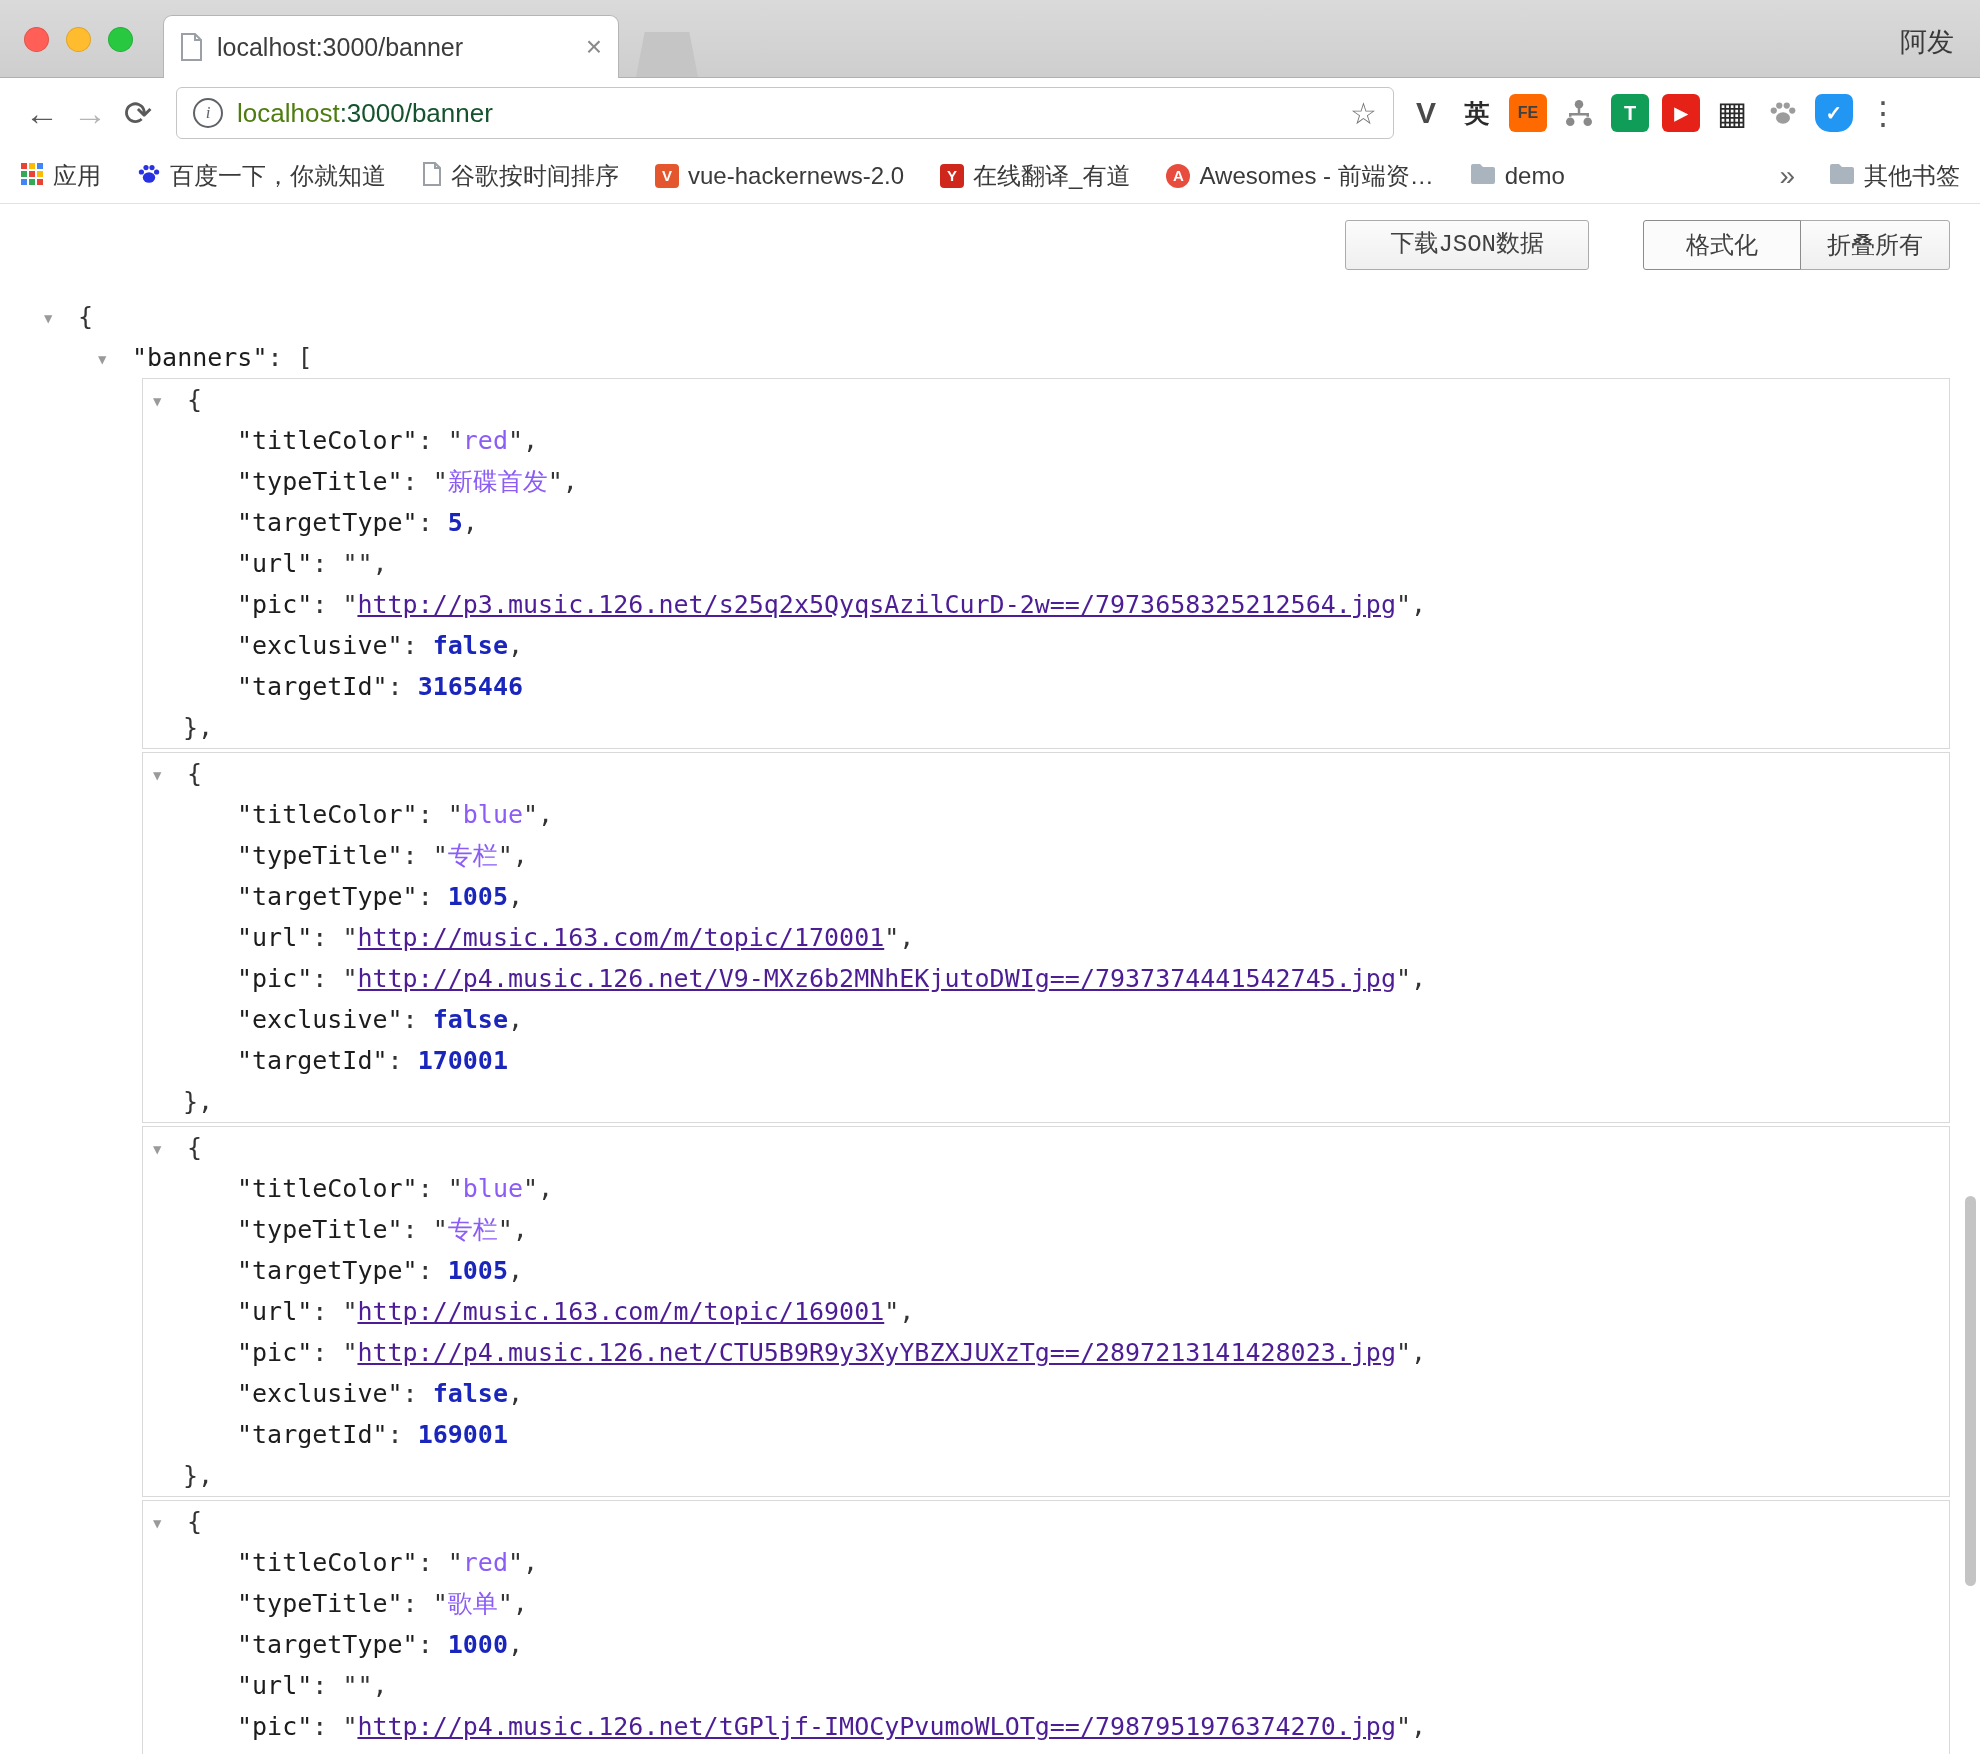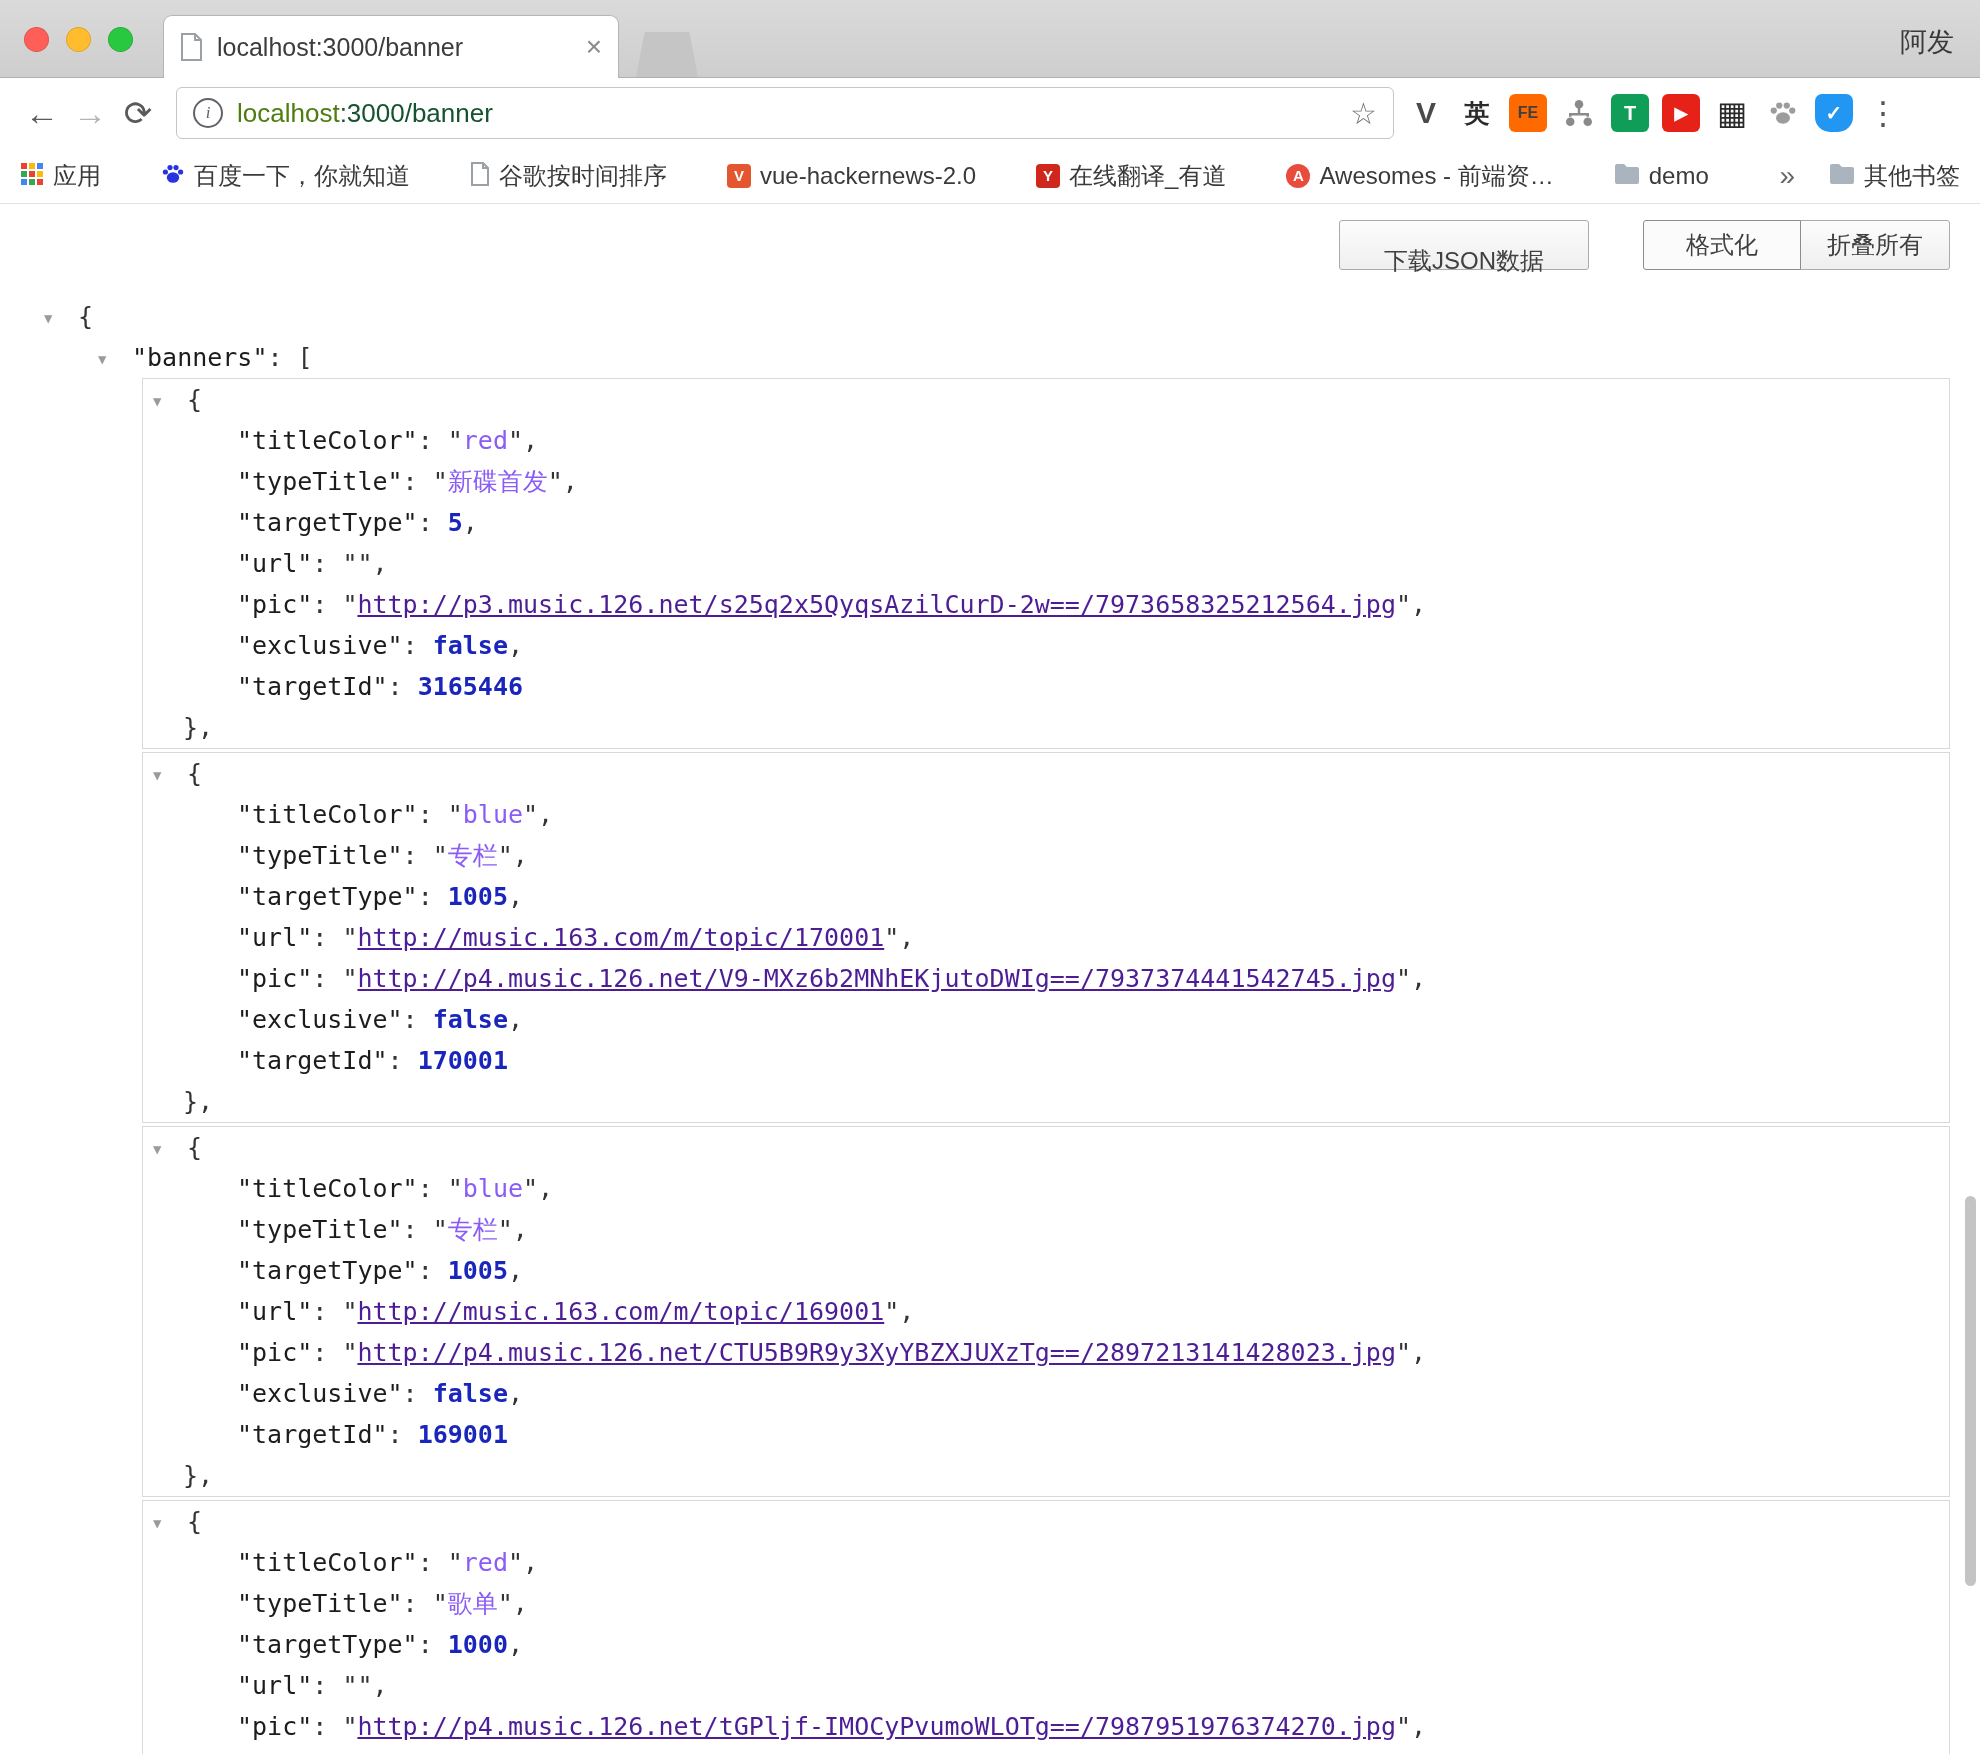--- a/index.html
+++ b/index.html
@@ -39,37 +39,37 @@
   .ext-vimium{color:#4a4a4a;font-size:30px;}
   .ext-youdao{color:#2b2b2b;font-size:25px;font-weight:bold;}
   .ext-fe{background:#ff6a00;color:#404040;font-size:16px;}
   .ext-tm{background:#0f9d58;color:#fff;font-size:20px;}
   .ext-video{background:#e62117;color:#fff;font-size:17px;}
   .ext-qr{color:#2a2a2a;font-size:32px;font-weight:normal;}
   .ext-shield{background:#2196f3;color:#fff;border-radius:7px 7px 15px 15px;font-size:20px;}
   .menu-ic{font-size:32px;color:#555;margin-left:14px;flex:0 0 auto;}
   
   .bookmarks{height:56px;background:#fff;border-bottom:1px solid #e2e2e2;display:flex;align-items:center;
-             padding:0 20px;box-sizing:border-box;gap:24px;}
+             padding:0 20px;box-sizing:border-box;}
   .bm{display:flex;align-items:center;margin-right:36px;flex:0 0 auto;}
   .bm-label{font-size:24px;color:#3a3a3a;margin-left:9px;white-space:nowrap;}
   .fav{width:24px;height:24px;border-radius:4px;color:#fff;font-size:15px;font-weight:bold;
        display:flex;align-items:center;justify-content:center;}
   .fav-vue{background:#e4572e;}
   .fav-youdao{background:#d0271d;}
   .fav-awesomes{background:#e74c3c;border-radius:50%;}
   .bm-right{margin-left:auto;display:flex;align-items:center;}
   .overflow-ic{font-size:28px;color:#666;margin-right:34px;}
   
   .content{position:relative;height:1550px;background:#fff;overflow:hidden;}
   .actions{position:absolute;top:16px;right:30px;display:flex;align-items:center;}
   .btn{font-size:24px;color:#404040;background:linear-gradient(#fcfcfc,#efefef);
        border:1px solid #ababab;height:50px;line-height:48px;padding:0 34px;box-sizing:border-box;
        white-space:nowrap;cursor:default;}
-  .btn-download{border-radius:3px;margin-right:18px;padding:16px 44px;}
+  .btn-download{border-radius:3px;margin-right:18px;padding:0 44px;font-family:Liberation Mono, monospace;}
   .btn-group{display:flex;padding-left:36px;}
   .btn-format{border-radius:3px 0 0 3px;background:#fbfbfb;border-color:#8c8c8c;z-index:2;padding:0 42px;}
   .btn-collapse{border-radius:0 3px 3px 0;margin-left:-1px;padding:0 26px;}
   
   .json-tree{padding-top:92px;font-family:"DejaVu Sans Mono",monospace;font-size:25px;color:#333;}
   .line{height:41px;line-height:41px;white-space:nowrap;}
   .tri{display:inline-block;width:34px;font-size:14px;color:#9a9a9a;vertical-align:2px;cursor:default;}
   .depth0{padding-left:44px;}
   .depth1{padding-left:98px;}
   .key{color:#1c1c1c;}

